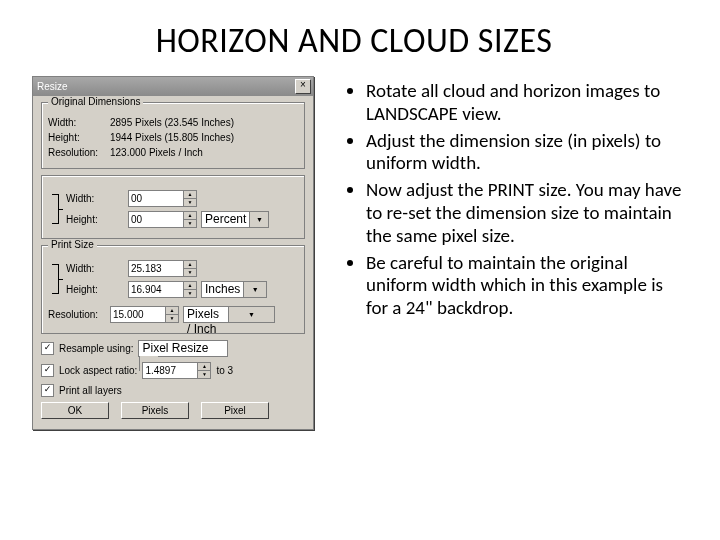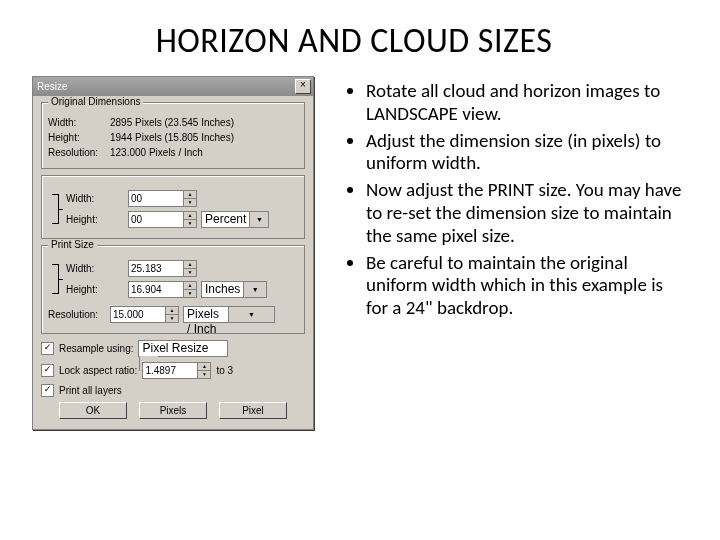--- a/index.html
+++ b/index.html
@@ -158,21 +158,21 @@
     width: 11px; height: 11px;
     border: 1px solid #808080;
     background: #fff;
     font-size: 9px;
     line-height: 9px;
     text-align: center;
   }
   .btn-row {
     display: flex;
     gap: 12px;
-    justify-content: center;
+    justify-content: flex-start;
     margin: 4px 0 6px 0;
   }
   .btn {
     min-width: 54px;
     font-size: 10px;
     padding: 2px 6px;
     background: #d4d0c8;
     border: 1px solid #fff;
     border-right-color: #404040;
     border-bottom-color: #404040;

